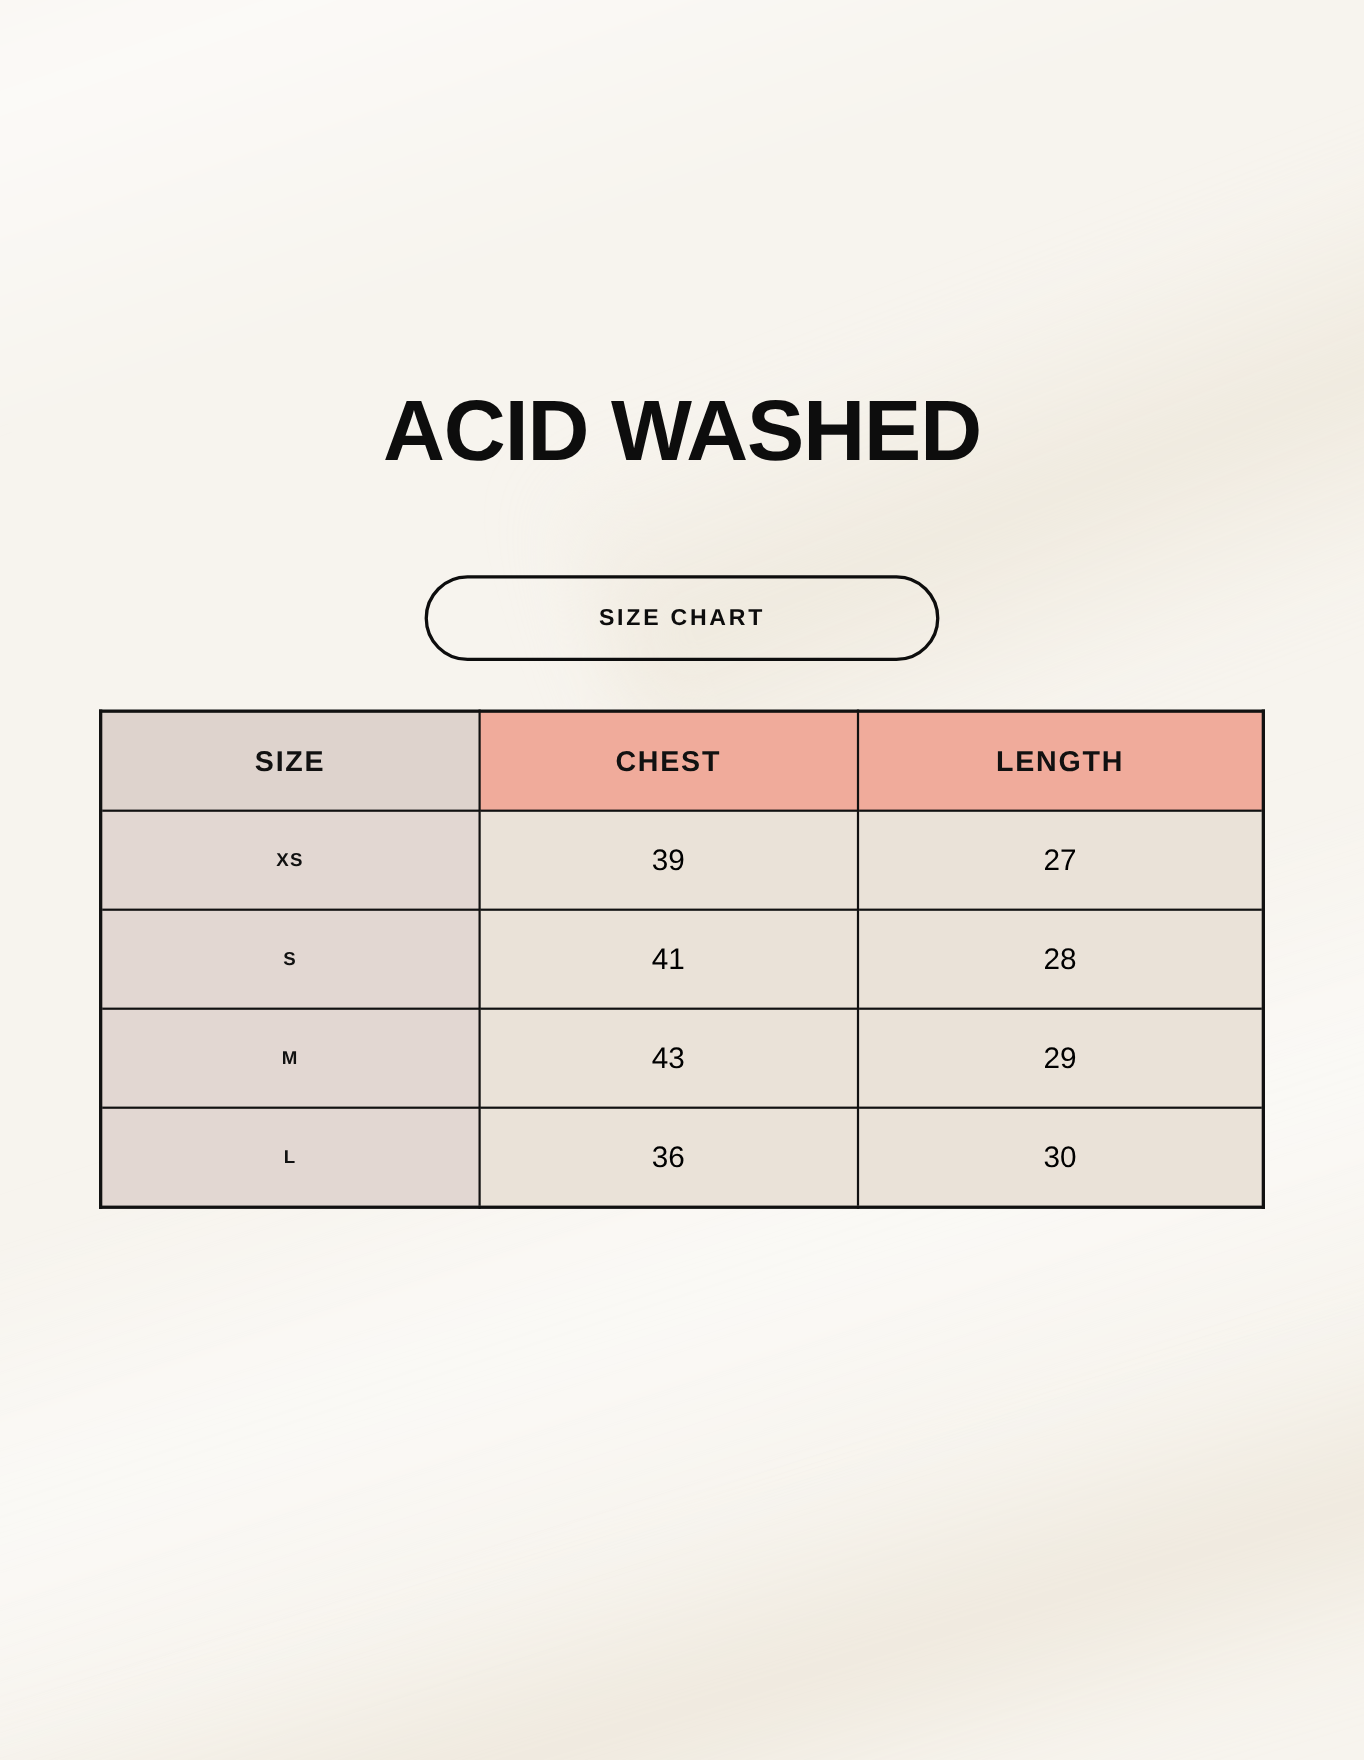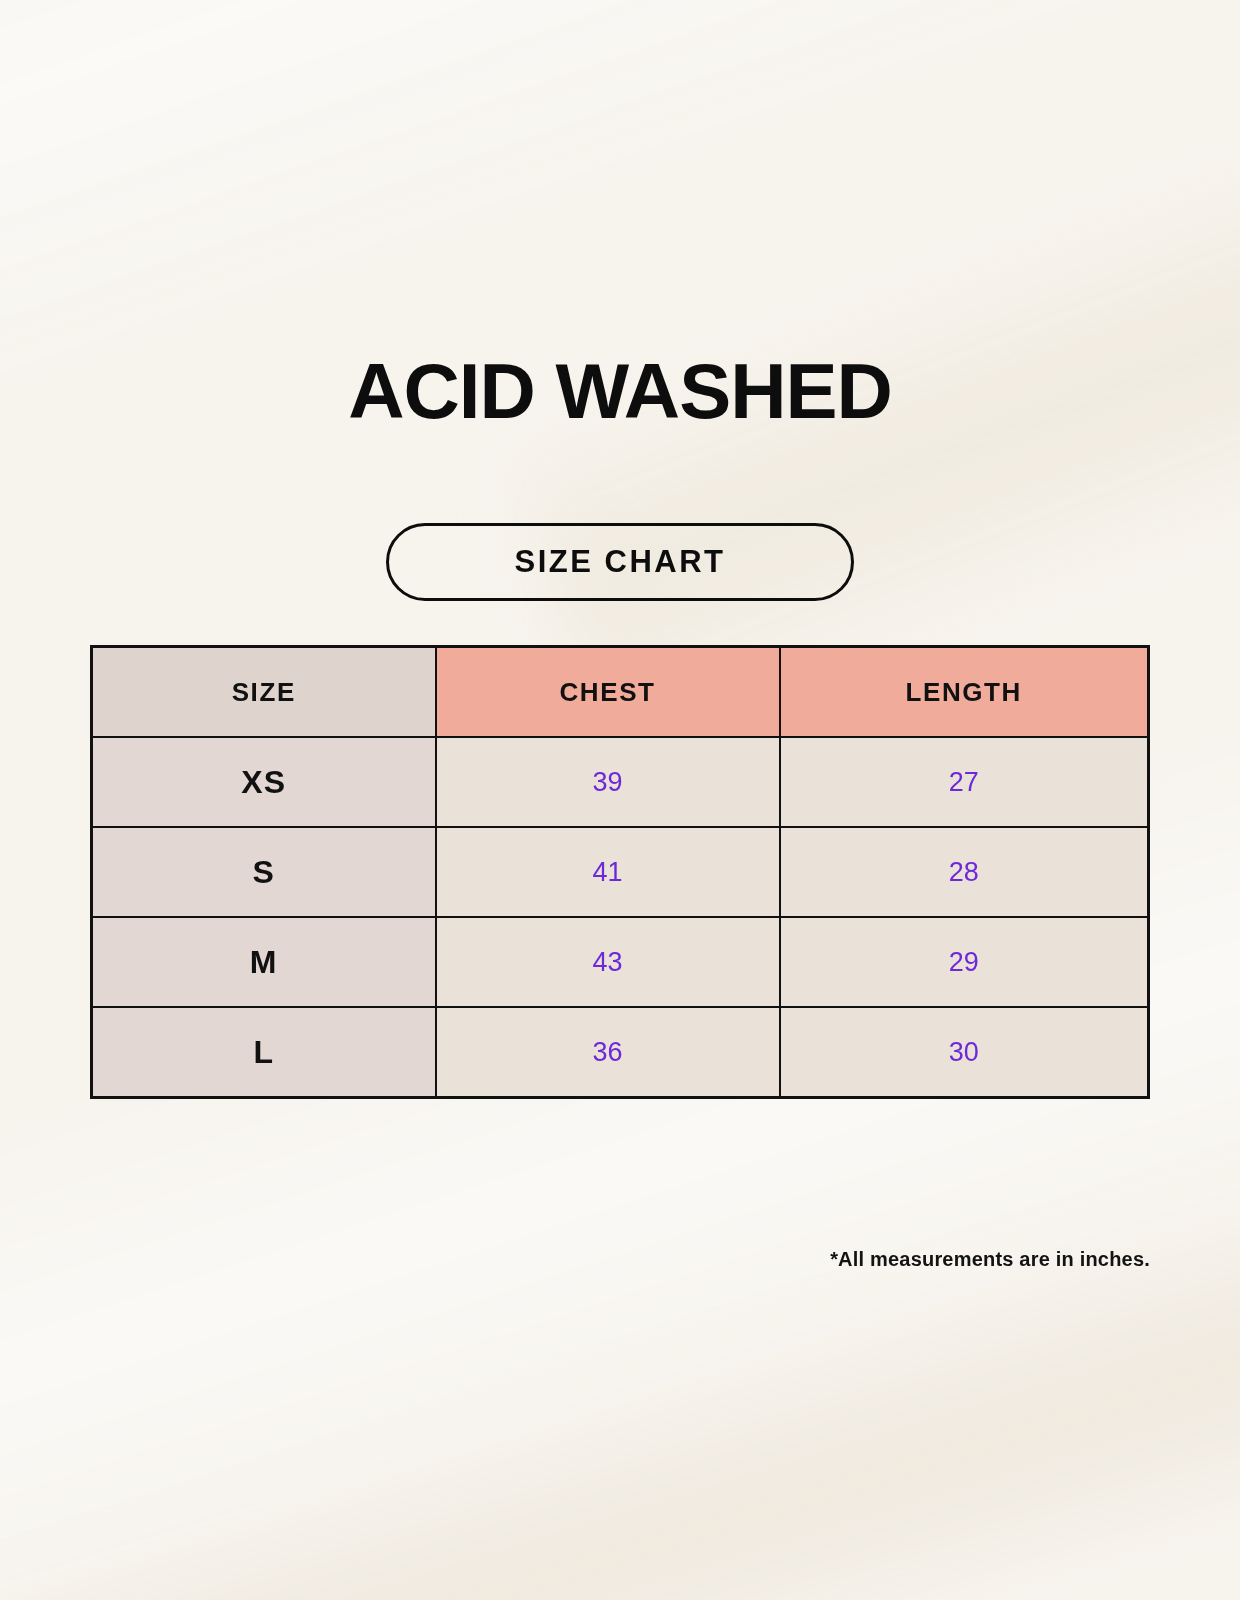--- a/index.html
+++ b/index.html
@@ -100,21 +100,21 @@
   }
   .pill {
     box-sizing: border-box;
     min-width: 468px;
     height: 78px;
     border: 3px solid #0d0d0d;
     border-radius: 42px;
     display: flex;
     align-items: center;
     justify-content: center;
-    font-size: 31px;
+    font-size: 21px;
     font-weight: 700;
     letter-spacing: 2.5px;
     color: #0d0d0d;
     background: transparent;
   }
 
   .table-wrap {
     position: absolute;
     top: 645px;
     left: 90px;
@@ -148,27 +148,27 @@
     background: #ded3cd;
   }
   thead th.h-chest,
   thead th.h-length {
     background: #f0ab9b;
   }
   tbody td.cell-size {
     background: #e2d7d2;
     font-weight: 700;
     letter-spacing: 1.2px;
-    font-size: 32px;
+    font-size: 17px;
   }
   tbody td.cell-val {
     background: #eae2d8;
     font-weight: 400;
     font-size: 27px;
-    color: #6d28d9;
+    color: #000000;
   }
 
   .footnote {
     position: absolute;
     top: 1248px;
     left: 90px;
     width: 1060px;
     text-align: right;
     font-size: 20px;
     font-weight: 700;
@@ -228,15 +228,14 @@
         </tr>
         <tr>
           <td class="cell-size">L</td>
           <td class="cell-val">36</td>
           <td class="cell-val">30</td>
         </tr>
       </tbody>
     </table>
   </div>
 
-  <div class="footnote">*All measurements are in inches.</div>
 
 </div>
 
 </body></html>

